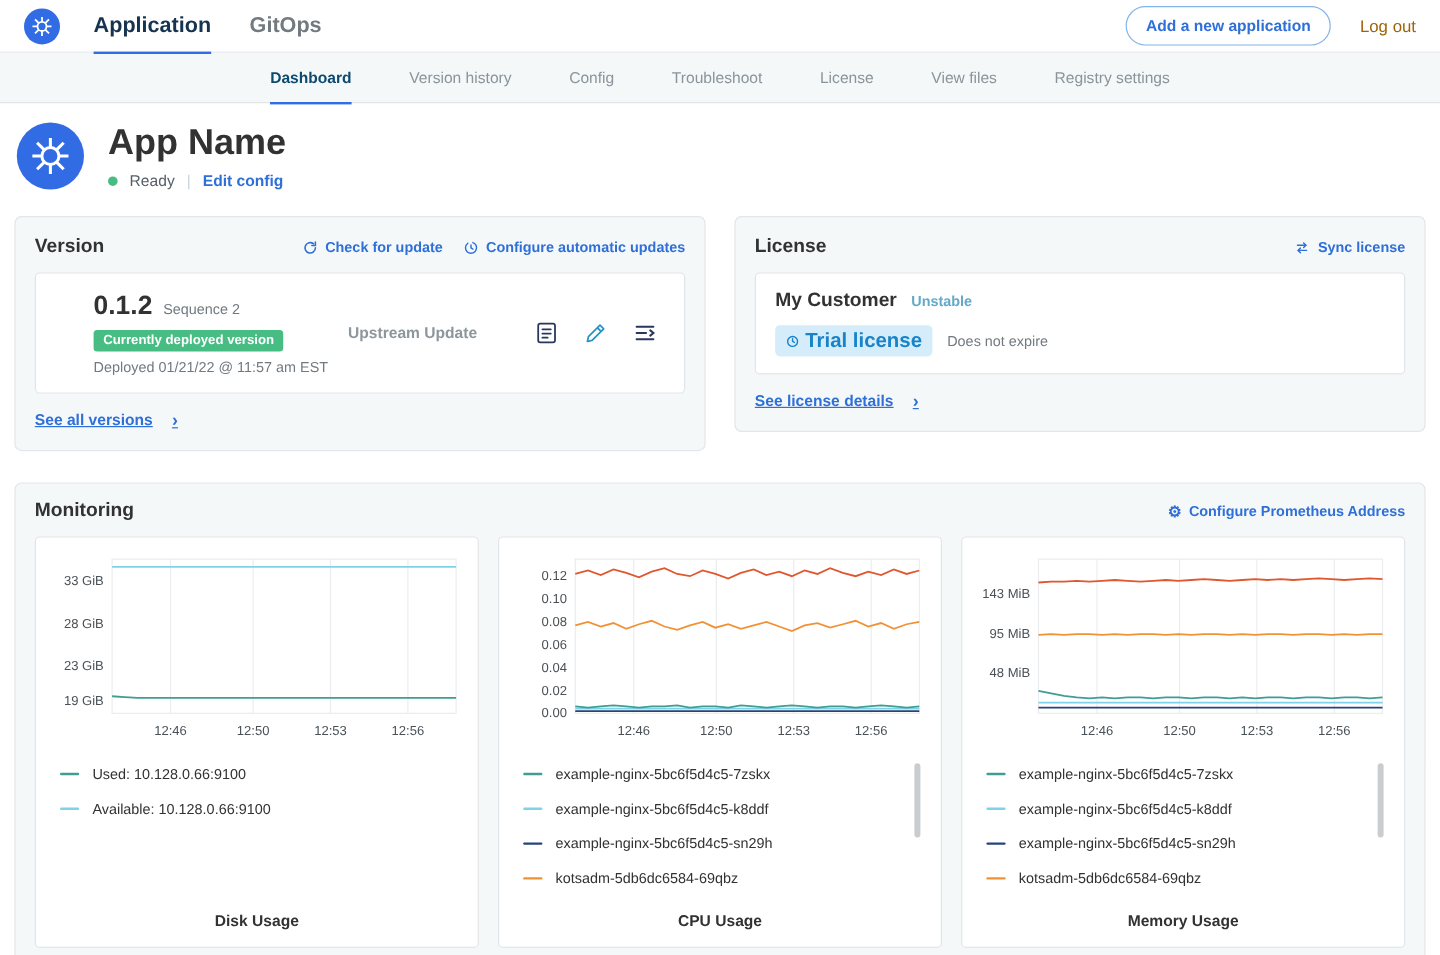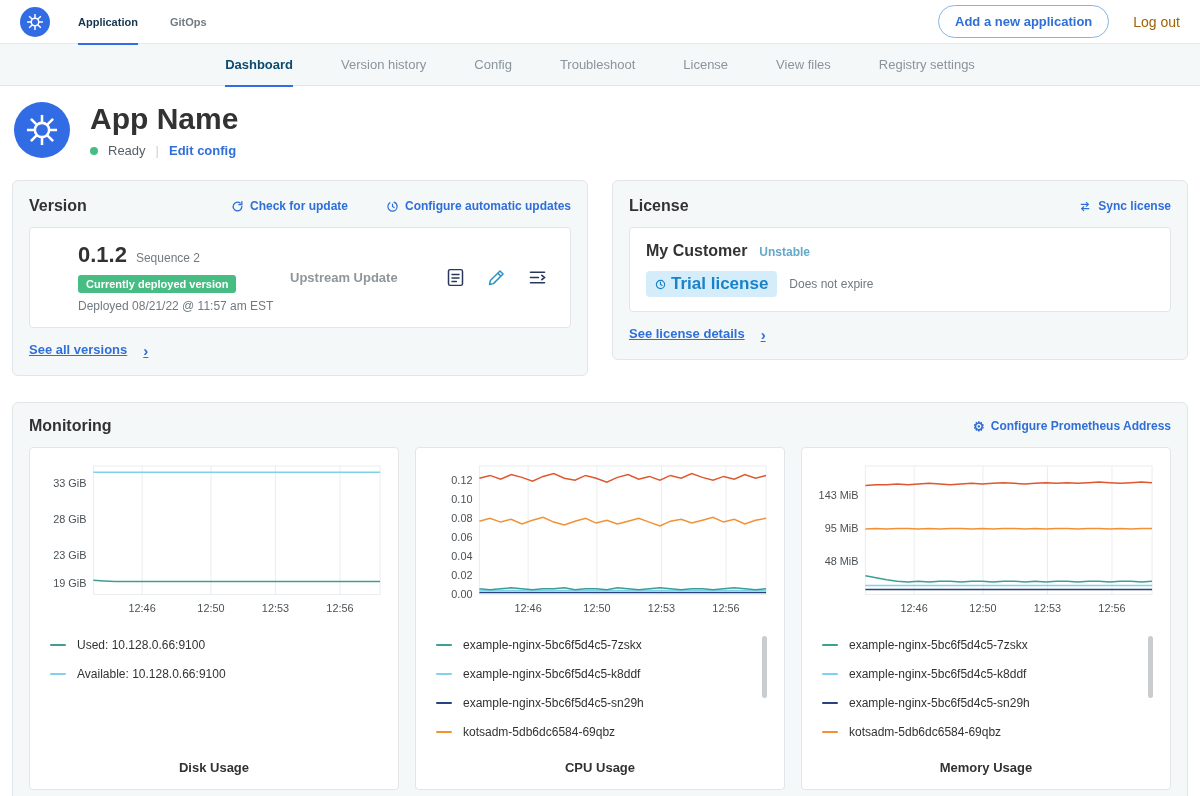--- a/index.html
+++ b/index.html
@@ -5,21 +5,21 @@
   * { box-sizing: border-box; margin: 0; padding: 0; }
   html,body { width:1200px; height:796px; overflow:hidden; background:#fff;
     font-family:"Liberation Sans", sans-serif; color:#323232; }
 
   
   .topnav { height:44px; display:flex; align-items:center; padding:0 20px;
     border-bottom:1px solid #e7eaec; background:#fff; }
   .brand { width:30px; height:30px; border-radius:50%; background:#326ce5;
     display:flex; align-items:center; justify-content:center; margin-right:28px; flex:none; }
   .topnav-tabs { display:flex; height:44px; }
-  .topnav-tab { font-size:11px; font-weight:bold; color:#717a80; margin-right:32px;
+  .topnav-tab { font-size:18px; font-weight:bold; color:#717a80; margin-right:32px;
     height:44px; display:flex; align-items:center; position:relative; cursor:pointer; }
   .topnav-tab.active { color:#16344f; }
   .topnav-tab.active::after { content:""; position:absolute; left:0; right:0; bottom:-1px;
     height:2px; background:var(--c-accent,#326de6); }
   .topnav-spacer { flex:1; }
   .add-app-btn { border:1px solid #85b4e8; color:var(--c-link,#2f6fd8); font-weight:bold;
     font-size:13px; padding:8px 16px; border-radius:18px; background:#fff; cursor:pointer;
     margin-right:24px; font-family:inherit; }
   .logout { font-size:14px; color:#a16207; cursor:pointer; }
 
@@ -43,21 +43,21 @@
   .sub-divider { color:#ccd2d6; }
   .link { color:var(--c-link,#2f6fd8); font-weight:bold; cursor:pointer; }
   .edit-config { font-size:13px; }
 
   
   .cards-row { display:flex; gap:24px; padding:2px 12px 26px; align-items:flex-start; }
   .panel { background:var(--c-card_bg,#f5f8f9); border:1px solid var(--c-border,#e2e6e9);
     border-radius:6px; padding:16px; flex:1; }
   .panel-header { display:flex; align-items:center; }
   .panel-title { font-size:16px; font-weight:bold; }
-  .panel-links { margin-left:auto; display:flex; gap:38px; }
+  .panel-links { margin-left:auto; display:flex; gap:17px; }
   .panel-link { color:var(--c-link,#2f6fd8); font-size:12px; font-weight:bold;
     display:flex; gap:6px; align-items:center; cursor:pointer; }
   .white-box { background:#fff; border:1px solid var(--c-border,#e2e6e9); border-radius:4px;
     margin-top:12px; padding:14px 16px; }
 
   .version-box { display:flex; align-items:center;padding-left:48px; }
   .v-left { min-width:212px; }
   .v-num-row { display:flex; align-items:baseline; gap:9px; }
   .v-number { font-size:22px; font-weight:bold; }
   .v-seq { font-size:12px; color:#717a80; }
@@ -179,21 +179,21 @@
       </div>
     </div>
 
     <div class="white-box version-box">
       <div class="v-left">
         <div class="v-num-row">
           <span class="v-number">0.1.2</span>
           <span class="v-seq">Sequence 2</span>
         </div>
         <span class="deployed-badge">Currently deployed version</span>
-        <div class="v-deployed">Deployed 08/21/22 @ 11:57 am EST</div>
+        <div class="v-deployed">Deployed 01/21/22 @ 11:57 am EST</div>
       </div>
       <div class="v-upstream">Upstream Update</div>
       <div class="v-icons">
         <span>
           <svg width="21" height="21" viewBox="0 0 24 24" fill="none" stroke="#28385c" stroke-width="1.7" stroke-linecap="round">
             <rect x="4" y="3" width="16" height="18" rx="2"></rect>
             <line x1="8" y1="8.5" x2="16" y2="8.5"></line>
               <line x1="8" y1="12.5" x2="16" y2="12.5"></line>
               <line x1="8" y1="16.5" x2="13" y2="16.5"></line>
           </svg>

